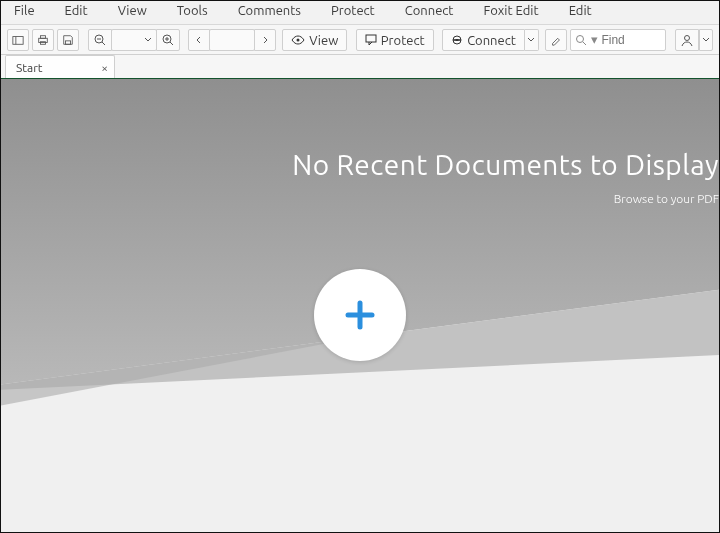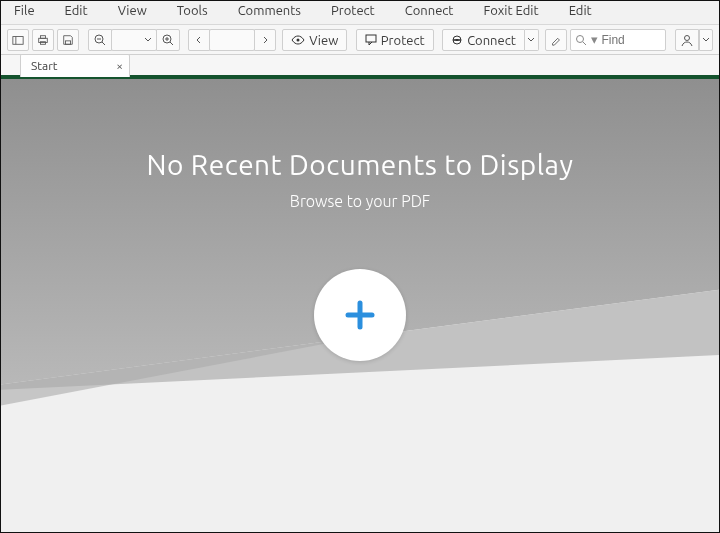--- a/index.html
+++ b/index.html
@@ -23,30 +23,30 @@
   .tgroup .tbtn + .tbtn { margin-left: -1px; }
   .tgroup .tbtn:first-child { border-radius: 2px 0 0 2px; }
   .tgroup .tbtn:last-child { border-radius: 0 2px 2px 0; }
   .spacer { flex: 1; }
   .labelbtn { height: 22px; border: 1px solid #cfcfcf; background: #fafafa; border-radius: 2px; display: flex; align-items: center; gap: 4px; padding: 0 8px; cursor: default; }
   .labelbtn svg { display: block; }
   .dropcaret { width: 14px; height: 22px; border: 1px solid #cfcfcf; border-left: none; background: #fafafa; border-radius: 0 2px 2px 0; display: flex; align-items: center; justify-content: center; }
   .search { height: 22px; display: flex; align-items: center; border: 1px solid #cfcfcf; border-radius: 2px; background: #fff; padding: 0 4px; gap: 4px; width: 100px; }
   .search input { border: none; outline: none; font-size: 12px; color: #888; width: 60px; background: transparent; }
   
-  .tabrow { height: 24px; background: #f6f6f6; border-bottom: 4px solid #14532d; display: flex; align-items: center; padding-left: 19px; }
+  .tabrow { height: 24px; background: #f6f6f6; border-bottom: 1px solid #14532d; display: flex; align-items: flex-start; padding-left: 4px; }
   .tab { height: 23px; min-width: 110px; border: 1px solid #cfcfcf; border-bottom: none; background: #fefefe; display: flex; align-items: center; justify-content: space-between; padding: 0 6px 0 10px; font-size: 12px; border-radius: 2px 2px 0 0; }
   .tab .x { color: #555; }
   
   .main { flex: 1; background: #f0f0f0; position: relative; overflow: hidden; }
   .hero { position: absolute; inset: 0; }
   .hero svg { width: 100%; height: 100%; display: block; }
-  .hero-text { position: absolute; top: 70px; left: 0; right: 0; text-align: center; color: #fff; }
+  .hero-text { position: absolute; top: 70px; left: 0; right: 0; text-align: right; color: #fff; }
   .hero-text h1 { font-size: 28px; font-weight: 400; letter-spacing: 0.5px; margin-bottom: 12px; }
-  .hero-text p { font-size: 16px; font-weight: 300; }
+  .hero-text p { font-size: 12px; font-weight: 300; }
   .plusbtn { position: absolute; top: 190px; left: 50%; transform: translateX(-50%); width: 92px; height: 92px; border-radius: 50%; background: #fff; box-shadow: 0 1px 4px rgba(0,0,0,0.15); display: flex; align-items: center; justify-content: center; }
   .plusbtn svg { display: block; }
 </style>
 </head>
 <body>
 
 <div class="window">
 
 
   <div class="menubar">

